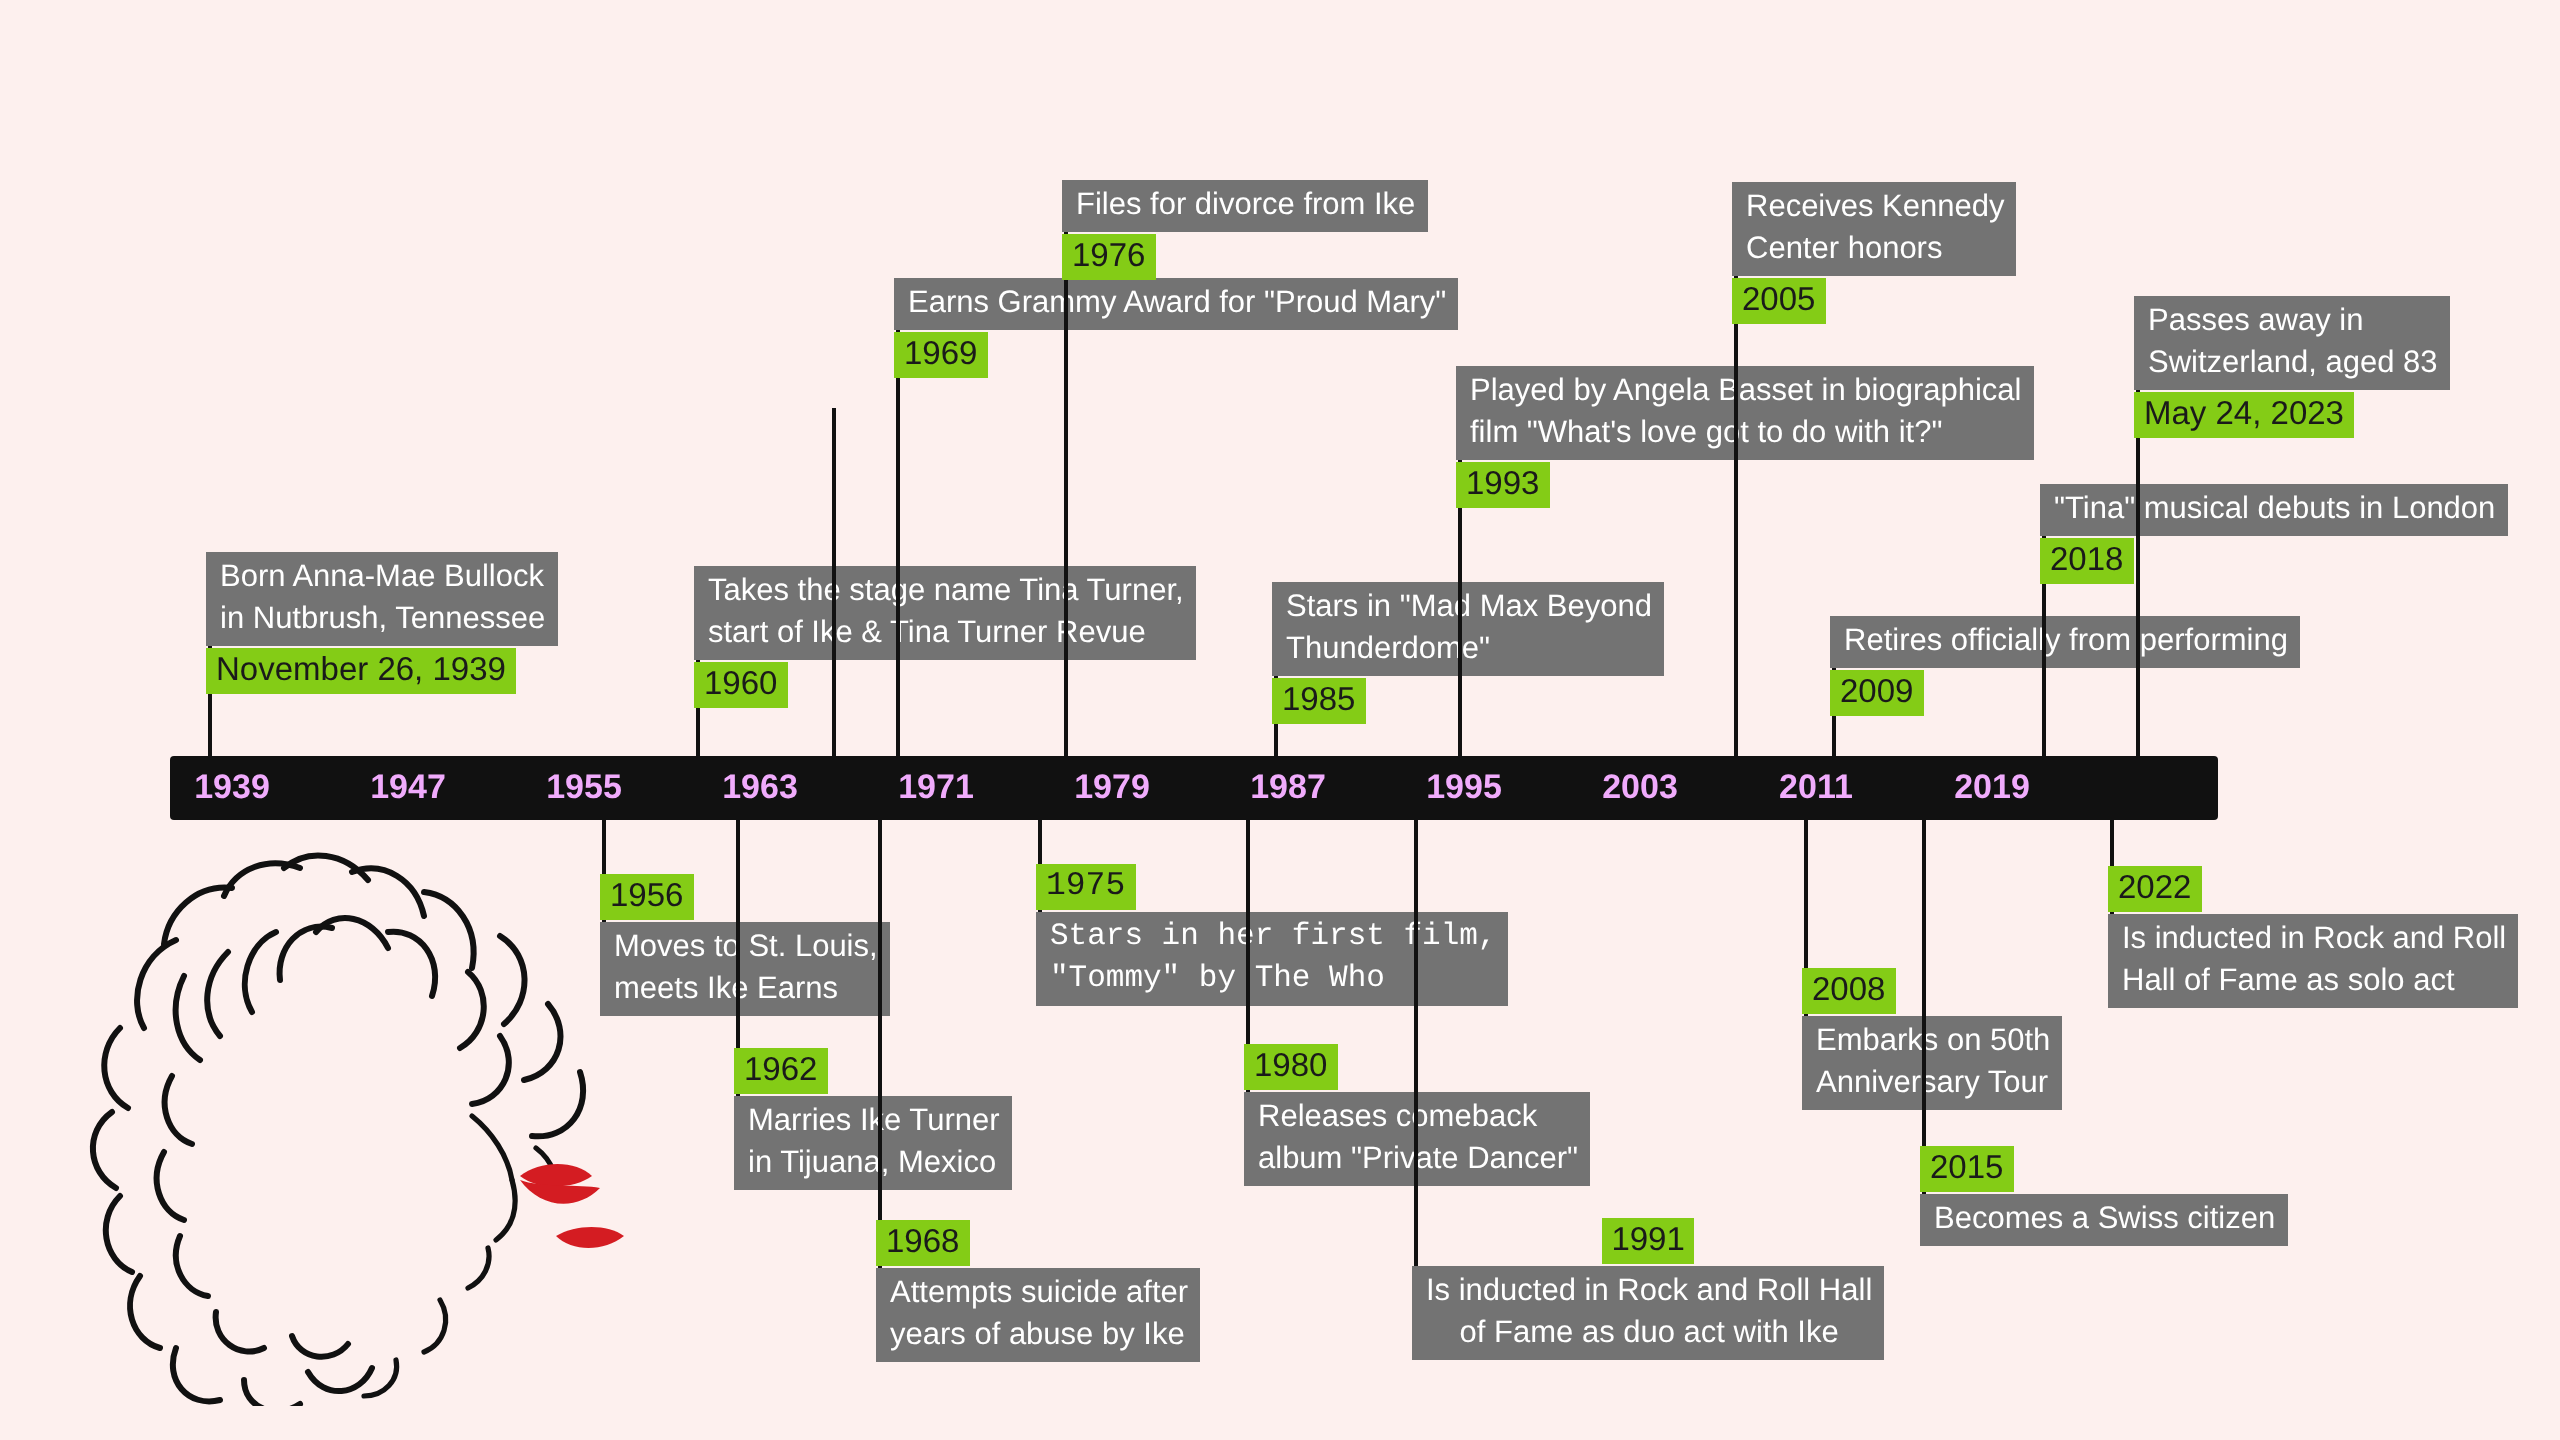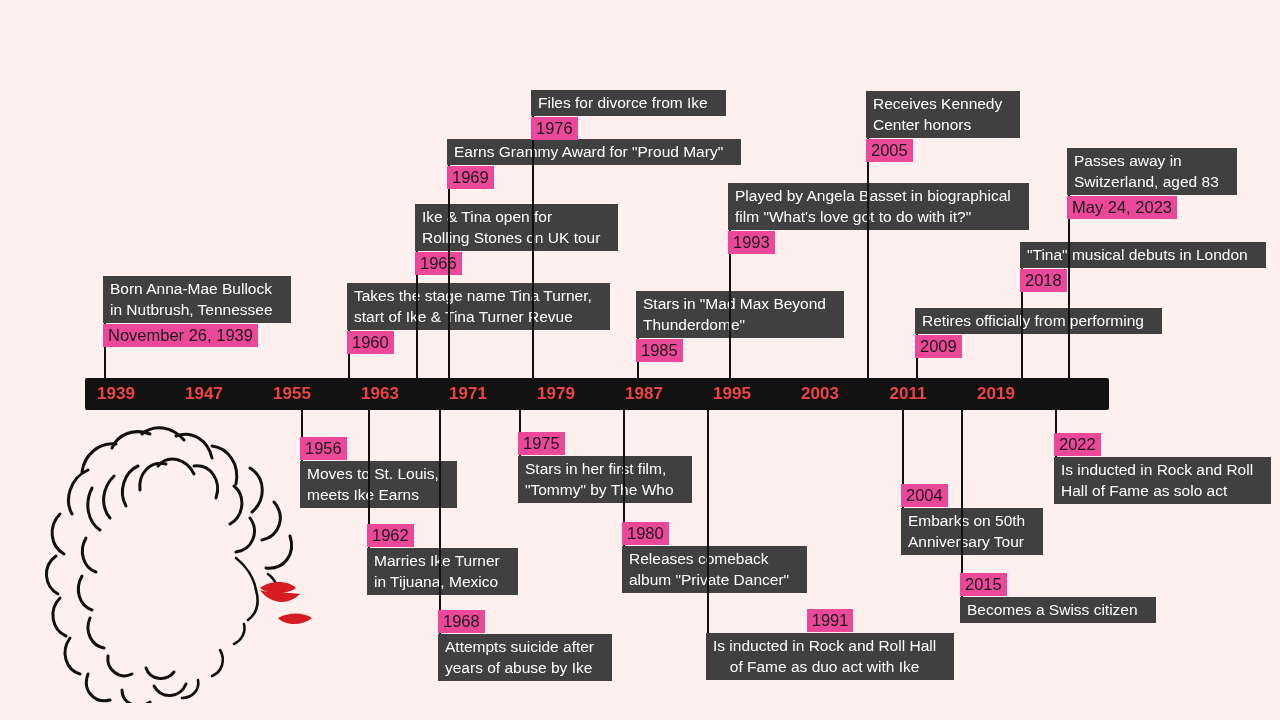--- a/index.html
+++ b/index.html
@@ -76,51 +76,51 @@
     width: 1024px;
     height: 32px;
     background: #111111;
     border-radius: 2px;
   }
   .axis-label {
     position: absolute;
     top: 6px;
     font-size: 17px;
     font-weight: bold;
-    color: #ef4444;
+    color: #f0abfc;
     transform: translateX(-50%);
     white-space: nowrap;
   }
 
   
   .connector {
     position: absolute;
     width: 1.6px;
     background: #111111;
   }
 
   
   .ms {
     position: absolute;
     white-space: nowrap;
   }
   .ms .date {
     display: inline-block;
     font-size: 16.5px;
     color: #1a1a1a;
-    background: #ec4899;
+    background: #84cc16;
     padding: 1px 5px 2px 5px;
     line-height: 20px;
   }
   .ms .text {
     display: inline-block;
     font-size: 15.5px;
     color: #ffffff;
-    background: #404040;
-    padding: 2px 18px 3px 7px;
+    background: #737373;
+    padding: 2px 6px 3px 7px;
     line-height: 21px;
   }
   .ms .text.multi {
     white-space: pre-line;
   }
 
   
   .ms.above .text { display: block; }
   .ms.above .date { display: inline-block; margin-top: 1px; }
   
@@ -203,22 +203,20 @@
     </g>
   </svg>
 
 <div class="connector" style="left: 104px; top: 276px; height: 102px;"></div>
     <div class="ms above" style="left: 103px; top: 276px;"><span class="text multi">Born Anna-Mae Bullock
 in Nutbrush, Tennessee</span><span class="date">November 26, 1939</span></div>
     <div class="connector" style="left: 348px; top: 283px; height: 95px;"></div>
     <div class="ms above" style="left: 347px; top: 283px;"><span class="text multi">Takes the stage name Tina Turner,
 start of Ike &amp; Tina Turner Revue</span><span class="date">1960</span></div>
     <div class="connector" style="left: 416px; top: 204px; height: 174px;"></div>
-    <div class="ms above" style="left: 415px; top: 204px;"><span class="text multi">Ike &amp; Tina open for
-Rolling Stones on UK tour</span><span class="date">1966</span></div>
     <div class="connector" style="left: 448px; top: 139px; height: 239px;"></div>
     <div class="ms above" style="left: 447px; top: 139px;"><span class="text">Earns Grammy Award for "Proud Mary"</span><span class="date">1969</span></div>
     <div class="connector" style="left: 532px; top: 90px; height: 288px;"></div>
     <div class="ms above" style="left: 531px; top: 90px;"><span class="text">Files for divorce from Ike</span><span class="date">1976</span></div>
     <div class="connector" style="left: 637px; top: 291px; height: 87px;"></div>
     <div class="ms above" style="left: 636px; top: 291px;"><span class="text multi">Stars in "Mad Max Beyond
 Thunderdome"</span><span class="date">1985</span></div>
     <div class="connector" style="left: 729px; top: 183px; height: 195px;"></div>
     <div class="ms above" style="left: 728px; top: 183px;"><span class="text multi">Played by Angela Basset in biographical
 film "What's love got to do with it?"</span><span class="date">1993</span></div>
@@ -235,29 +233,29 @@
     <div class="connector" style="left: 301px; top: 410px; height: 95px;"></div>
     <div class="ms below" style="left: 300px; top: 437px;"><span class="date">1956</span><span class="text multi">Moves to St. Louis,
 meets Ike Earns</span></div>
     <div class="connector" style="left: 368px; top: 410px; height: 182px;"></div>
     <div class="ms below" style="left: 367px; top: 524px;"><span class="date">1962</span><span class="text multi">Marries Ike Turner
 in Tijuana, Mexico</span></div>
     <div class="connector" style="left: 439px; top: 410px; height: 268px;"></div>
     <div class="ms below" style="left: 438px; top: 610px;"><span class="date">1968</span><span class="text multi">Attempts suicide after
 years of abuse by Ike</span></div>
     <div class="connector" style="left: 519px; top: 410px; height: 90px;"></div>
-    <div class="ms below" style="left: 518px; top: 432px;"><span class="date">1975</span><span class="text multi">Stars in her first film,
+    <div class="ms below" style="left: 518px; top: 432px; font-family: Liberation Mono, monospace;"><span class="date">1975</span><span class="text multi">Stars in her first film,
 "Tommy" by The Who</span></div>
     <div class="connector" style="left: 623px; top: 410px; height: 180px;"></div>
     <div class="ms below" style="left: 622px; top: 522px;"><span class="date">1980</span><span class="text multi">Releases comeback
 album "Private Dancer"</span></div>
     <div class="connector" style="left: 707px; top: 410px; height: 267px;"></div>
     <div class="ms below" style="left: 706px; top: 609px; text-align: center;"><span class="date">1991</span><span class="text multi">Is inducted in Rock and Roll Hall
 of Fame as duo act with Ike</span></div>
     <div class="connector" style="left: 902px; top: 410px; height: 142px;"></div>
-    <div class="ms below" style="left: 901px; top: 484px;"><span class="date">2004</span><span class="text multi">Embarks on 50th
+    <div class="ms below" style="left: 901px; top: 484px;"><span class="date">2008</span><span class="text multi">Embarks on 50th
 Anniversary Tour</span></div>
     <div class="connector" style="left: 961px; top: 410px; height: 212px;"></div>
     <div class="ms below" style="left: 960px; top: 573px;"><span class="date">2015</span><span class="text">Becomes a Swiss citizen</span></div>
     <div class="connector" style="left: 1055px; top: 410px; height: 90px;"></div>
     <div class="ms below" style="left: 1054px; top: 433px;"><span class="date">2022</span><span class="text multi">Is inducted in Rock and Roll
 Hall of Fame as solo act</span></div>
   </div>
 
 </body></html>

